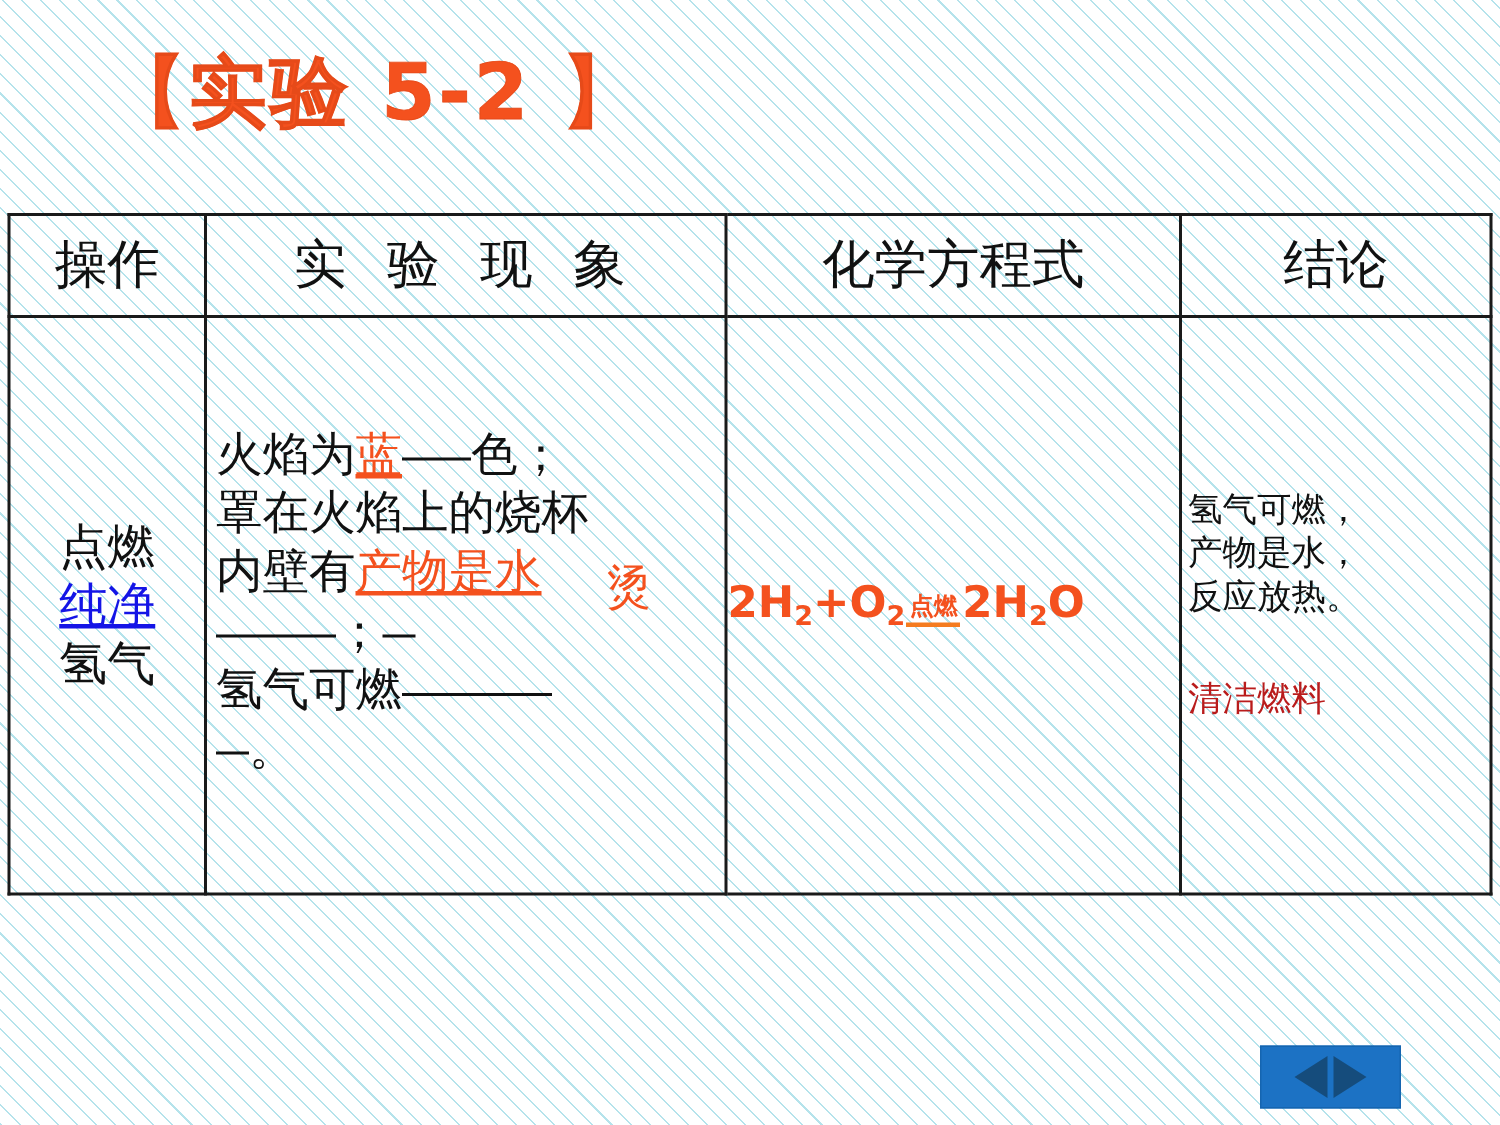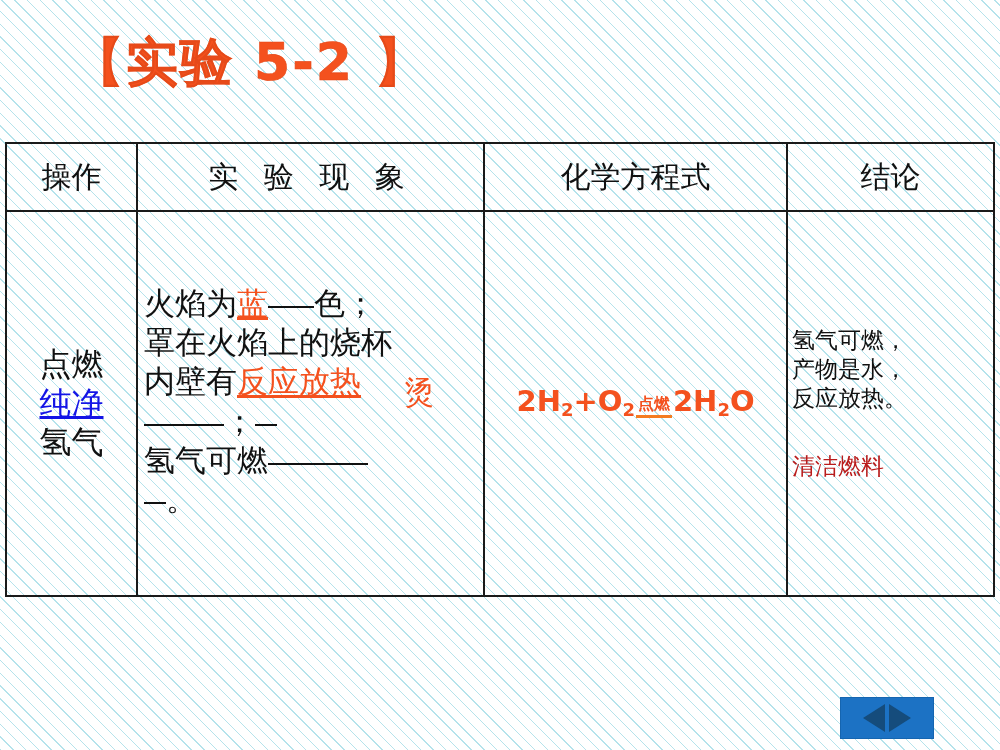--- a/index.html
+++ b/index.html
@@ -56,21 +56,21 @@
   }
   .col-op   { width: 131px; }
   .col-phen { width: 347px; }
   .col-eq   { width: 303px; }
   .col-conc { width: 207px; }
 
   thead th {
     height: 66px;
     text-align: center;
     font-weight: normal;
-    font-size: 30px;
+    font-size: 35px;
     color: #111111;
     font-family: "DejaVu Serif", "Liberation Serif", serif;
   }
   .hdr-txt {
     display: block;
     text-align: center;
     white-space: nowrap;
     line-height: 1;
   }
   .hdr-spaced { letter-spacing: 8px; }
@@ -115,21 +115,21 @@
     color: #F4511E;
     font-size: 31px;
     line-height: 1;
   }
   .blank-short { display:inline-block; width: 46px; border-bottom: 2px solid #111; vertical-align: 6px; }
   .blank-tiny  { display:inline-block; width: 22px; border-bottom: 2px solid #111; vertical-align: 6px; }
   .blank-long  { display:inline-block; width: 100px; border-bottom: 2px solid #111; vertical-align: 6px; }
   .blank-mid   { display:inline-block; width: 80px; border-bottom: 2px solid #111; vertical-align: 6px; }
 
   
-  .cell-eq { text-align: center; }
+  .cell-eq { }
   .eq {
     display: inline-block;
     font-family: "DejaVu Sans", "Liberation Sans", sans-serif;
     font-size: 29px;
     font-weight: bold;
     color: #F4511E;
     white-space: nowrap;
     line-height: 1;
   }
   .eq sub {
@@ -220,21 +220,21 @@
         <span class="op-line op-blue">纯净</span>
         <span class="op-line">氢气</span>
       </td>
 
       <td class="cell-phen">
         <div class="phen-wrap">
           <span class="phen-line"><span>火焰为</span><span class="orange ul-blank">蓝</span><span class="blank-short"></span><span>色；</span></span>
 
           <span class="phen-line">罩在火焰上的烧杯</span>
 
-          <span class="phen-line"><span>内壁有</span><span class="orange ul-blank">反应放热</span></span>
+          <span class="phen-line"><span>内壁有</span><span class="orange ul-blank">产物是水</span></span>
 
           <span class="phen-float-tang">烫</span>
 
           <span class="phen-line"><span class="blank-mid"></span><span>；</span><span class="blank-tiny"></span></span>
 
           <span class="phen-line"><span>氢气可燃</span><span class="blank-long"></span></span>
 
           <span class="phen-line"><span class="blank-tiny"></span><span>。</span></span>
         </div>
       </td>

